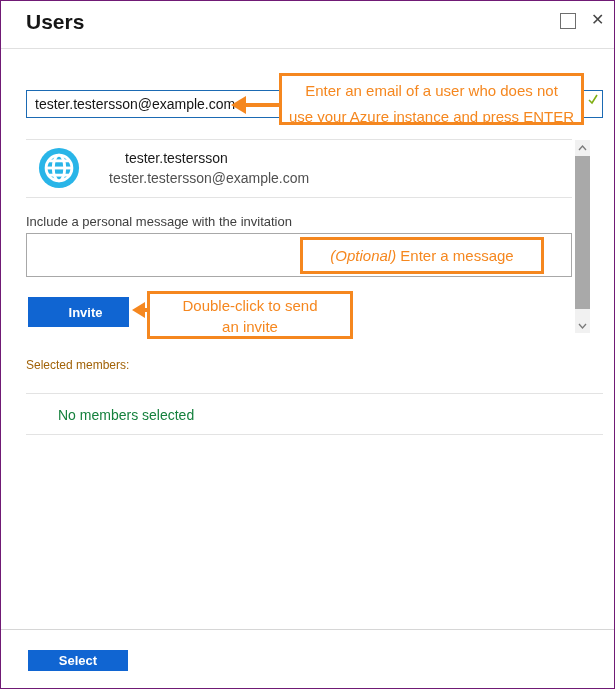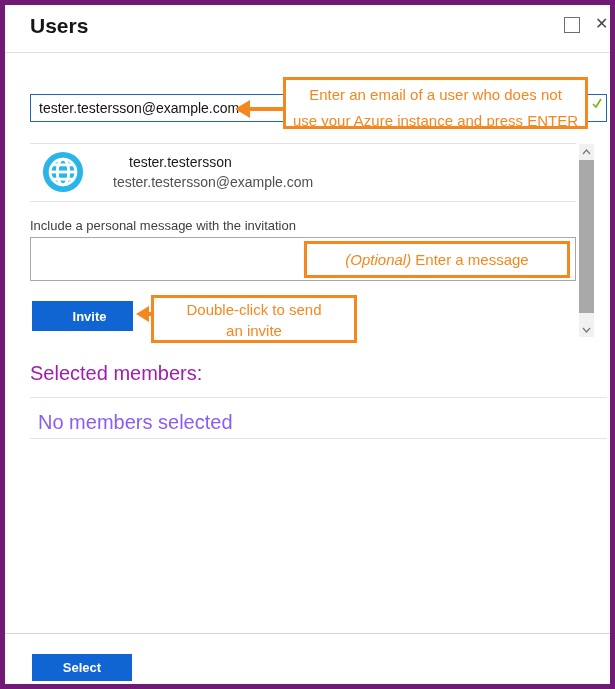--- a/index.html
+++ b/index.html
@@ -1,17 +1,17 @@
 <!DOCTYPE html>
 <html><head>
 <meta charset="utf-8">
 <style>
   html,body{margin:0;padding:0;background:#fff;}
   body{font-family:"Liberation Sans", sans-serif; -webkit-font-smoothing:antialiased;}
-  .panel{position:relative;width:615px;height:689px;background:#fff;border:5px solid #701a75;box-sizing:border-box;overflow:hidden;}
+  .panel{position:relative;width:615px;height:689px;background:#fff;border:1px solid #701a75;box-sizing:border-box;overflow:hidden;}
   .abs{position:absolute;}
   .title{font-size:21px;font-weight:600;color:#161616;}
   .hdr-divider{height:1px;background:#e0e0e0;}
   .sq-icon{width:14px;height:14px;border:1px solid #6e6e6e;background:#fff;cursor:pointer;}
   .x-icon{font-size:16px;color:#464646;cursor:pointer;line-height:16px;}
   .field-label{font-size:13px;color:#404040;}
   .info-icon{display:inline-block;width:13px;height:13px;border-radius:50%;background:#6b6b6b;color:#fff;
     font-size:9px;font-weight:bold;text-align:center;line-height:13px;vertical-align:-2px;margin-left:5px;cursor:pointer;}
   .member-input{width:577px;height:28px;border:1px solid #1b6ab3;box-sizing:border-box;padding:0 24px 0 8px;
     font-family:"Liberation Sans",sans-serif;font-size:14px;color:#141414;outline:none;}
@@ -24,22 +24,22 @@
   .divider{height:1px;background:#e3e3e3;}
   .sugg-name{font-size:14px;color:#1a1a1a;margin-left:16px;}
   .sugg-email{font-size:14px;color:#505050;}
   .msg-area{width:546px;height:44px;border:1px solid #a8a8a8;box-sizing:border-box;resize:none;
     font-family:"Liberation Sans",sans-serif;font-size:13px;padding:4px 6px;outline:none;}
   .btn{background:#1065d2;color:#fff;border:none;font-family:"Liberation Sans",sans-serif;
     font-size:13px;font-weight:600;cursor:pointer;}
   .scroll-track{width:15px;background:#f1f1f1;}
   .scroll-thumb{width:15px;background:#a9a9a9;cursor:pointer;}
   .scroll-btn{width:15px;height:15px;display:flex;align-items:center;justify-content:center;cursor:pointer;}
-  .sel-label{font-size:20px;color:#a21caf;}
-  .empty-text{font-size:20px;color:#8b5cf6;}
+  .sel-label{font-size:12px;color:#a16207;}
+  .empty-text{font-size:14px;color:#15803d;margin-left:24px;}
 </style>
 </head>
 <body>
 
 <div class="panel">
 
   <div class="abs title" style="left:25px;top:9px;">Users</div>
   <div class="abs sq-icon" style="left:559px;top:12px;"></div>
   <div class="abs x-icon" style="left:590px;top:11px;">✕</div>
   <div class="abs hdr-divider" style="left:0;top:47px;width:613px;"></div>
@@ -70,21 +70,21 @@
       </g>
     </svg>
     <div class="abs sugg-name" style="left:108px;top:10px;">tester.testersson</div>
     <div class="abs sugg-email" style="left:108px;top:30px;">tester.testersson@example.com</div>
   </div>
   <div class="abs divider" style="left:25px;top:196px;width:546px;"></div>
 
   <div class="abs field-label" style="left:25px;top:213px;">Include a personal message with the invitation</div>
   <textarea class="abs msg-area" style="left: 25px; top: 232px;"></textarea>
 
-  <div class="abs note-box" style="left:299px;top:236px;width:266px;height:37px;display:flex;align-items:center;justify-content:center;">
+  <div class="abs note-box" style="left:299px;top:236px;width:244px;height:37px;display:flex;align-items:center;justify-content:center;">
     <span class="note-line"><i>(Optional)</i><span> Enter a message</span></span>
   </div>
 
   <button class="abs btn" style="left:27px;top:296px;width:101px;height:30px;padding-left:20px;">Invite</button>
   <div class="abs arrow-head" style="left:131px;top:301px;border-top-width:8px;border-bottom-width:8px;border-right-width:13px;"></div>
   <div class="abs arrow-shaft" style="left:143px;top:307px;width:4px;"></div>
   <div class="abs note-box" style="left:146px;top:290px;width:206px;height:48px;padding-top:1px;">
     <div class="note-line" style="line-height:21px;">Double-click to send</div>
     <div class="note-line" style="line-height:21px;">an invite</div>
   </div>
@@ -102,15 +102,15 @@
         </svg>
     </div>
   </div>
 
   <div class="abs sel-label" style="left:25px;top:357px;">Selected members:</div>
   <div class="abs divider" style="left:25px;top:392px;width:577px;"></div>
   <div class="abs empty-text" style="left:33px;top:406px;">No members selected</div>
   <div class="abs divider" style="left:25px;top:433px;width:577px;"></div>
 
   <div class="abs divider" style="left:0;top:628px;width:613px;background:#d6d6d6;"></div>
-  <button class="abs btn" style="left:27px;top:649px;width:100px;height:27px;">Select</button>
+  <button class="abs btn" style="left:27px;top:649px;width:100px;height:21px;">Select</button>
 
 </div>
 
 </body></html>

